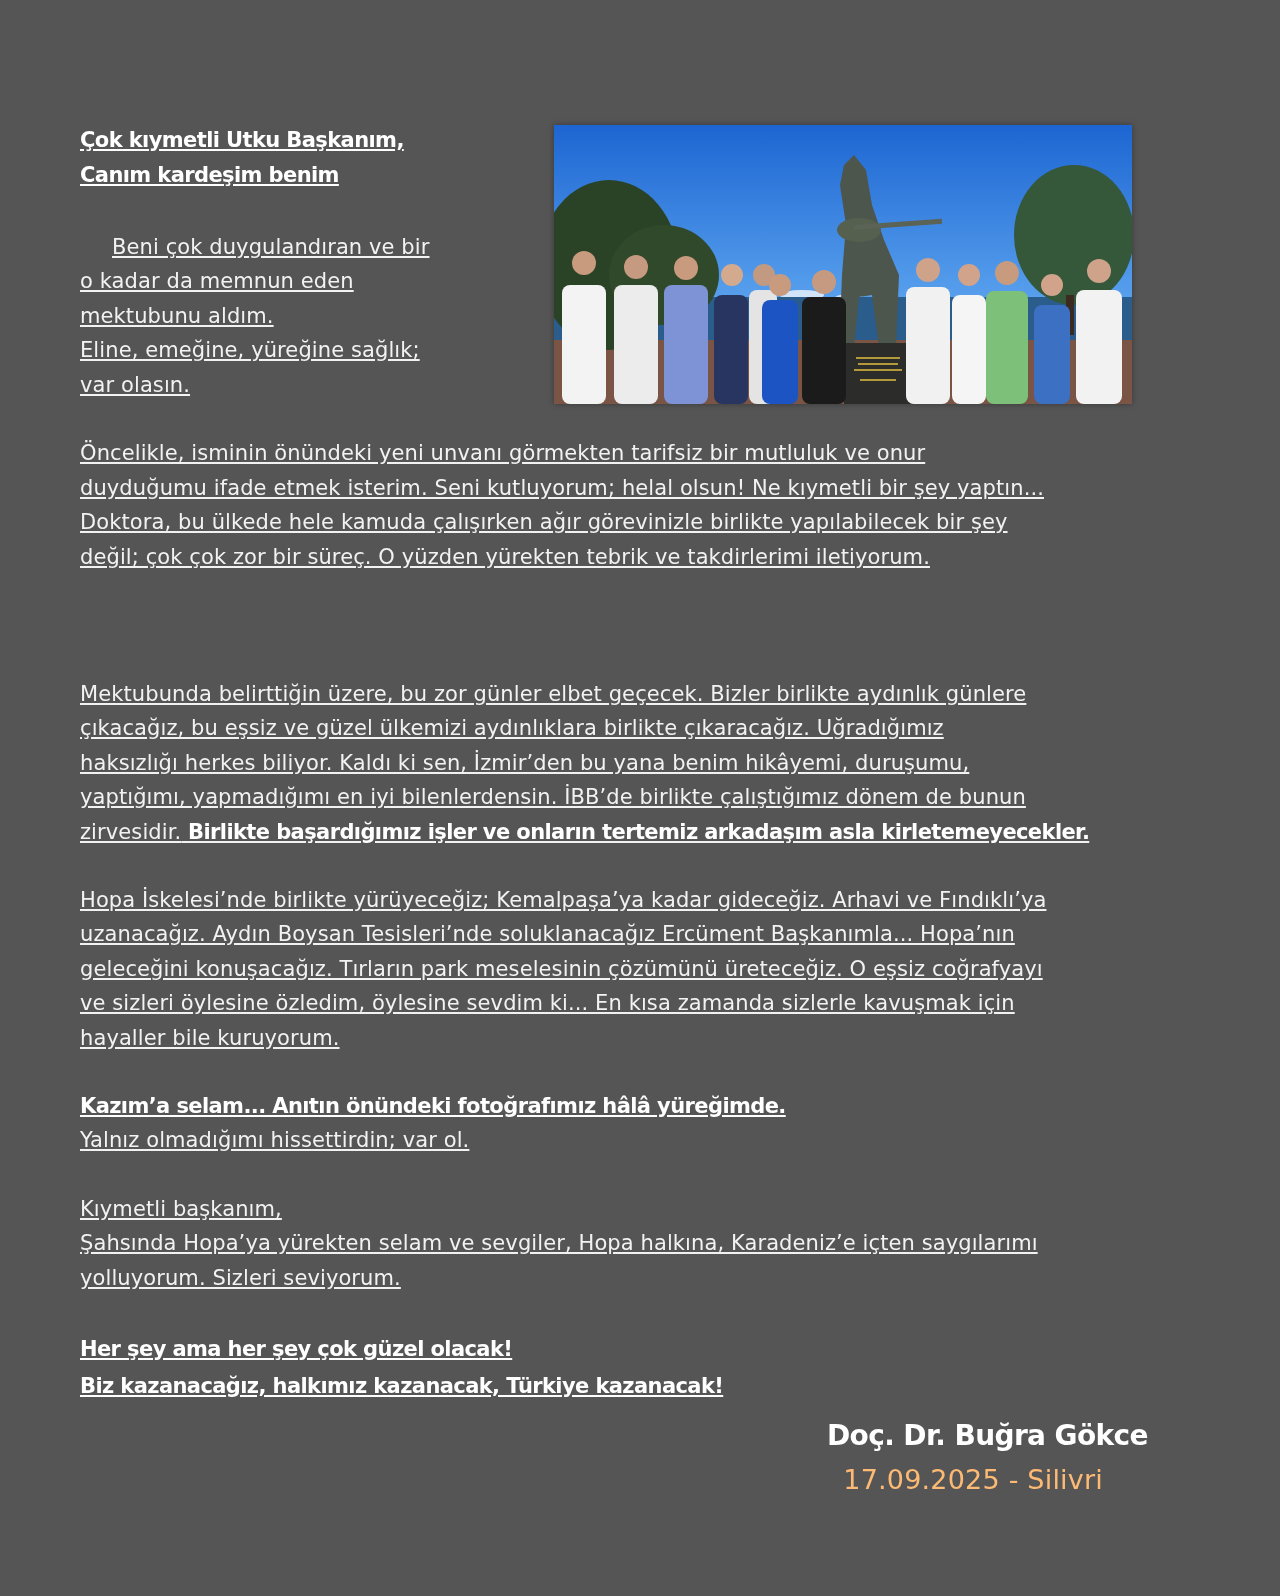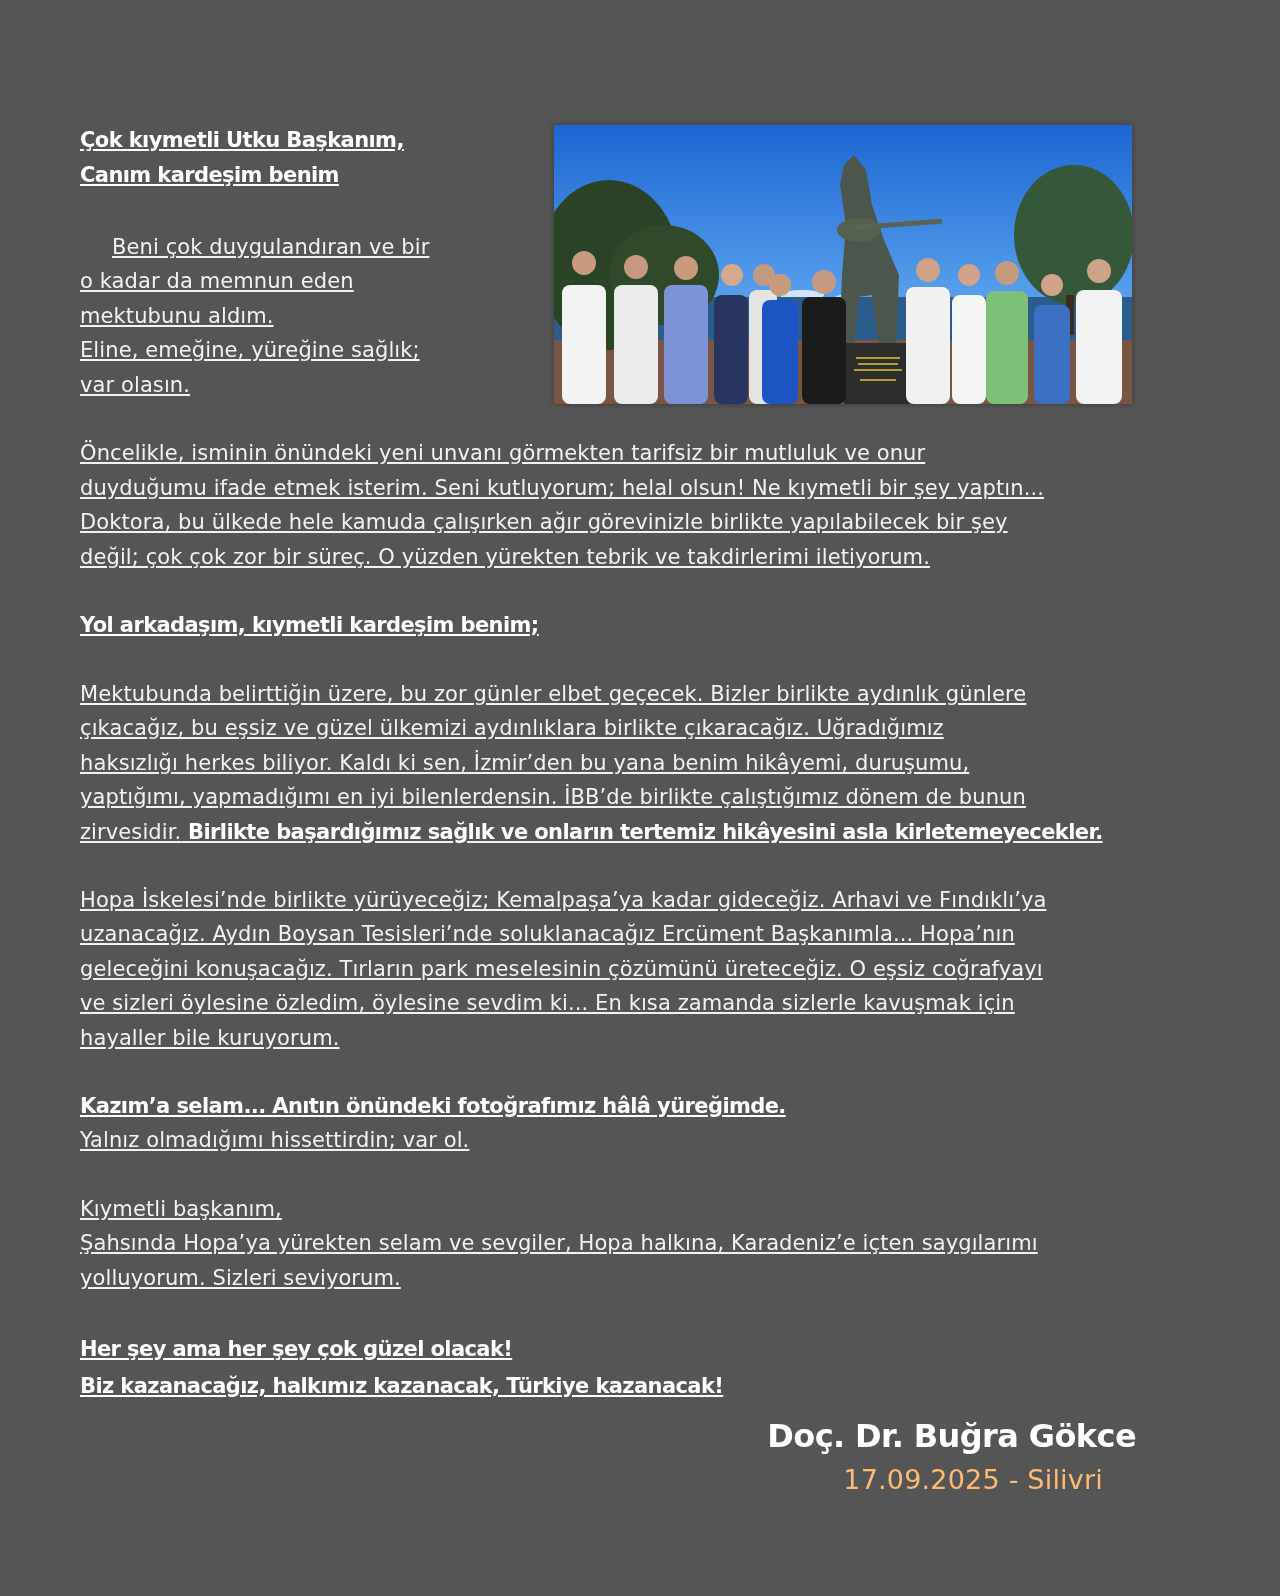--- a/index.html
+++ b/index.html
@@ -51,23 +51,23 @@
       height: 279px;
       overflow: hidden;
       box-shadow: 0 0 6px rgba(0,0,0,0.35);
       background: linear-gradient(180deg, #1f6fd6 0%, #3a8ae6 45%, #5aa0ee 62%, #2b5f8f 66%, #274f74 74%, #6b4a3d 88%, #7a5444 100%);
     }
     .photo svg { display: block; }
 
     
     .sig-name {
       position: absolute;
-      right: 144px;
+      right: 132px;
       top: 1418px;
-      font-size: 32px;
+      font-size: 28px;
       font-weight: bold;
       letter-spacing: -0.6px;
       color: #ffffff;
       white-space: nowrap;
       line-height: 36px;
     }
     .sig-date {
       position: absolute;
       right: 177px;
       top: 1462px;
@@ -152,29 +152,28 @@
         <circle cx="545" cy="146" r="12" fill="#cfa28a"></circle>
       </g>
     </svg>
   </div>
 
   <div class="line" style="top:438px;">Öncelikle, isminin önündeki yeni unvanı görmekten tarifsiz bir mutluluk ve onur</div>
   <div class="line" style="top:473px;">duyduğumu ifade etmek isterim. Seni kutluyorum; helal olsun! Ne kıymetli bir şey yaptın...</div>
   <div class="line" style="top:507px;">Doktora, bu ülkede hele kamuda çalışırken ağır görevinizle birlikte yapılabilecek bir şey</div>
   <div class="line" style="top:542px;">değil; çok çok zor bir süreç. O yüzden yürekten tebrik ve takdirlerimi iletiyorum.</div>
 
-  <div class="line b" style="top:610px;">Yol arkadaşım, kıymetli kardeşim benim;</div>
 
   <div class="line" style="top:679px;">Mektubunda belirttiğin üzere, bu zor günler elbet geçecek. Bizler birlikte aydınlık günlere</div>
   <div class="line" style="top:713px;">çıkacağız, bu eşsiz ve güzel ülkemizi aydınlıklara birlikte çıkaracağız. Uğradığımız</div>
   <div class="line" style="top:782px;">yaptığımı, yapmadığımı en iyi bilenlerdensin. İBB’de birlikte çalıştığımız dönem de bunun</div>
   <div class="line" style="top:748px;">haksızlığı herkes biliyor. Kaldı ki sen, İzmir’den bu yana benim hikâyemi, duruşumu,</div>
   <div class="line" style="top:817px;">
     <span>zirvesidir.</span>
-    <span class="inl-b">Birlikte başardığımız sağlık ve onların tertemiz hikâyesini asla kirletemeyecekler.</span>
+    <span class="inl-b">Birlikte başardığımız işler ve onların tertemiz arkadaşım asla kirletemeyecekler.</span>
   </div>
 
   <div class="line" style="top:885px;">Hopa İskelesi’nde birlikte yürüyeceğiz; Kemalpaşa’ya kadar gideceğiz. Arhavi ve Fındıklı’ya</div>
   <div class="line" style="top:919px;">uzanacağız. Aydın Boysan Tesisleri’nde soluklanacağız Ercüment Başkanımla... Hopa’nın</div>
   <div class="line" style="top:954px;">geleceğini konuşacağız. Tırların park meselesinin çözümünü üreteceğiz. O eşsiz coğrafyayı</div>
   <div class="line" style="top:988px;">ve sizleri öylesine özledim, öylesine sevdim ki... En kısa zamanda sizlerle kavuşmak için</div>
   <div class="line" style="top:1023px;">hayaller bile kuruyorum.</div>
 
   <div class="line b" style="top:1091px;">Kazım’a selam... Anıtın önündeki fotoğrafımız hâlâ yüreğimde.</div>
   <div class="line" style="top:1125px;">Yalnız olmadığımı hissettirdin; var ol.</div>

